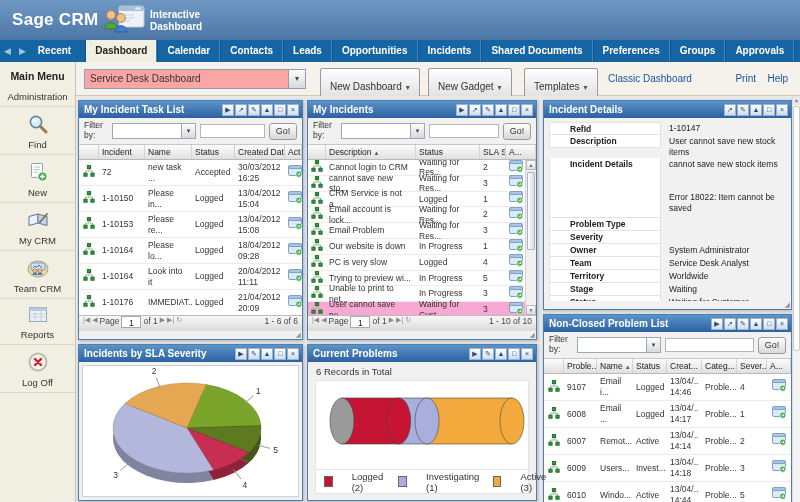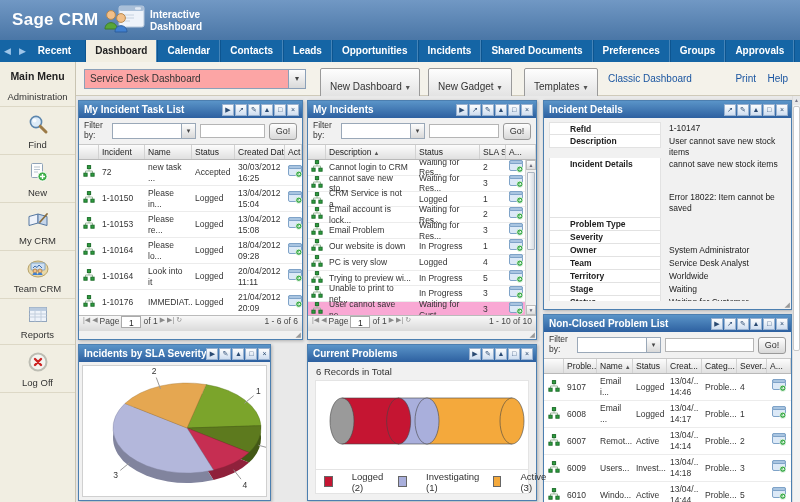--- a/index.html
+++ b/index.html
@@ -114,21 +114,21 @@
   
   #page-scrollbar { position:absolute; right:0; top:0; bottom:0; width:8px; background:#f3f3f3; border-left:1px solid #ddd; }
   #page-scrollbar .up { height:9px; text-align:center; font-size:5px; color:#778; line-height:9px; background:#e8e8e8; cursor:pointer; }
   #page-scrollbar .pthumb { position:absolute; left:0; right:0; top:10px; height:245px; background:#fff; border:1px solid #c9c9c9; border-radius:2px; cursor:grab; }
 
   
   #task_list { left:2px; top:4px; width:225px; height:240px; }
   #my_incidents { left:231px; top:4px; width:230px; height:240px; }
   #incident_details { left:467px; top:4px; width:249px; height:210px; }
   #problem_list { left:467px; top:218px; width:249px; height:200px; }
-  #sla_chart { left:2px; top:248px; width:193px; height:157px; }
+  #sla_chart { left:2px; top:248px; width:225px; height:157px; }
   #current_problems { left:231px; top:248px; width:230px; height:157px; }
 </style>
 </head>
 <body>
 
 <div id="header">
   <div class="logo">Sage CRM</div>
   <span class="logo-icon" id="crm-logo"><svg width="44" height="32" viewBox="0 0 44 32">
         <rect x="17" y="2" width="25" height="21" rx="2" fill="#eef3fa" stroke="#b7c8dc"></rect>
         <rect x="17" y="2" width="25" height="5" rx="2" fill="#a9bfd8"></rect>

